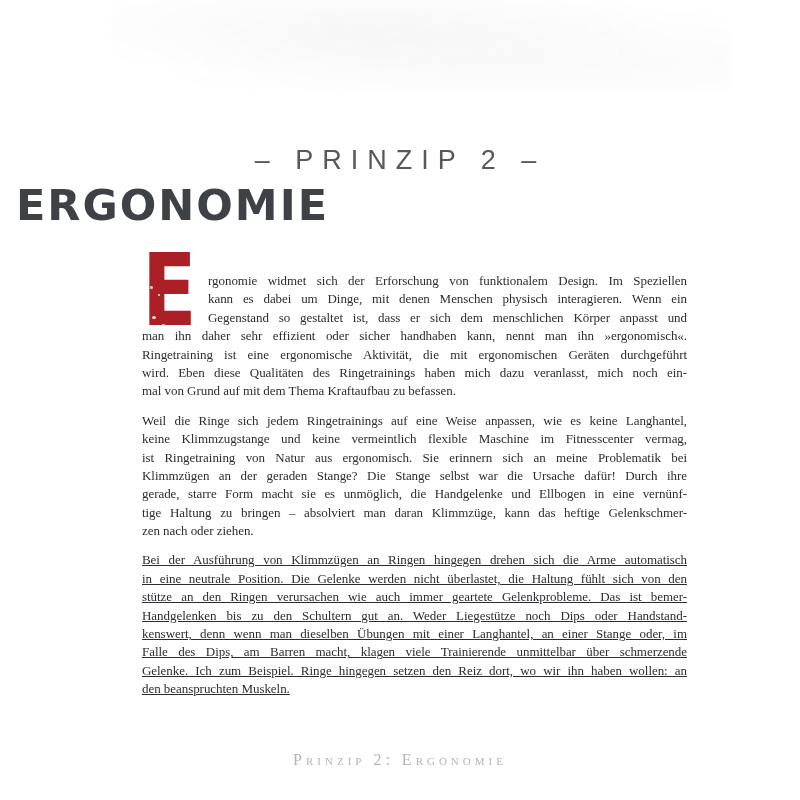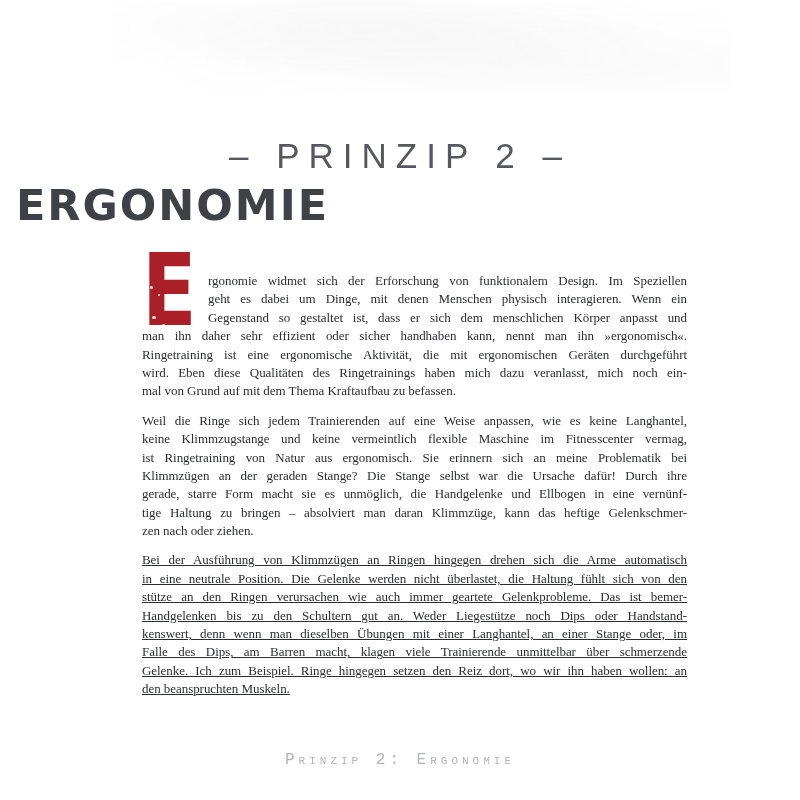--- a/index.html
+++ b/index.html
@@ -23,25 +23,25 @@
     background:
       radial-gradient(ellipse at 40% 30%, rgba(120,120,125,0.05), transparent 60%),
       radial-gradient(ellipse at 70% 70%, rgba(120,120,125,0.04), transparent 65%);
     filter: blur(2px);
     pointer-events: none;
   }
 
   
   .kicker {
     position: absolute;
-    top: 136px; left: 0;
+    top: 145px; left: 0;
     width: 100%;
     text-align: center;
     font-family: "Liberation Sans", sans-serif;
-    font-size: 35px;
+    font-size: 27px;
     font-weight: 400;
     letter-spacing: 9px;
     color: var(--kicker-gray, #56585d);
     white-space: nowrap;
   }
   .title {
     position: absolute;
     top: 164px; left: 0;
     width: 100%;
     margin: 16px;
@@ -105,21 +105,21 @@
   .sp3 { top: 44px; left: 10px; width: 4px; height: 3px; }
   .sp4 { top: 52px; left: 20px; width: 3px; height: 2px; }
   .sp5 { top: 22px; left: 16px; width: 2px; height: 2px; }
 
   
   .running-footer {
     position: absolute;
     top: 751px; left: 0;
     width: 100%;
     text-align: center;
-    font-family: Liberation Mono, monospace;
+    font-family: Liberation Serif, serif;
     font-variant: small-caps;
     font-size: 16px;
     letter-spacing: 4px;
     color: var(--footer-gray, #b2b4b6);
     white-space: nowrap;
   }
 </style>
 </head>
 <body>
 
@@ -135,30 +135,30 @@
   <main class="content">
 
     <section class="para">
       <span class="dropcap">E</span>
       <span class="speckle sp1"></span>
       <span class="speckle sp2"></span>
       <span class="speckle sp3"></span>
       <span class="speckle sp4"></span>
       <span class="speckle sp5"></span>
       <div class="line indent just">rgonomie widmet sich der Erforschung von funktionalem Design. Im Speziellen</div>
-      <div class="line indent just">geht es dabei um Dinge, mit denen Menschen physisch interagieren. Wenn ein</div>
+      <div class="line indent just">kann es dabei um Dinge, mit denen Menschen physisch interagieren. Wenn ein</div>
       <div class="line indent just">Gegenstand so gestaltet ist, dass er sich dem menschlichen Körper anpasst und</div>
       <div class="line just">man ihn daher sehr effizient oder sicher handhaben kann, nennt man ihn »ergonomisch«.</div>
       <div class="line just">Ringetraining ist eine ergonomische Aktivität, die mit ergonomischen Geräten durchgeführt</div>
       <div class="line just">wird. Eben diese Qualitäten des Ringetrainings haben mich dazu veranlasst, mich noch ein-</div>
       <div class="line last">mal von Grund auf mit dem Thema Kraftaufbau zu befassen.</div>
     </section>
 
     <section class="para">
-      <div class="line just">Weil die Ringe sich jedem Trainierenden auf eine Weise anpassen, wie es keine Langhantel,</div>
+      <div class="line just">Weil die Ringe sich jedem Ringetrainings auf eine Weise anpassen, wie es keine Langhantel,</div>
       <div class="line just">keine Klimmzugstange und keine vermeintlich flexible Maschine im Fitnesscenter vermag,</div>
       <div class="line just">ist Ringetraining von Natur aus ergonomisch. Sie erinnern sich an meine Problematik bei</div>
       <div class="line just">Klimmzügen an der geraden Stange? Die Stange selbst war die Ursache dafür! Durch ihre</div>
       <div class="line just">gerade, starre Form macht sie es unmöglich, die Handgelenke und Ellbogen in eine vernünf-</div>
       <div class="line just">tige Haltung zu bringen – absolviert man daran Klimmzüge, kann das heftige Gelenkschmer-</div>
       <div class="line last">zen nach oder ziehen.</div>
     </section>
 
     <section class="para">
       <div class="line just">Bei der Ausführung von Klimmzügen an Ringen hingegen drehen sich die Arme automatisch</div>

